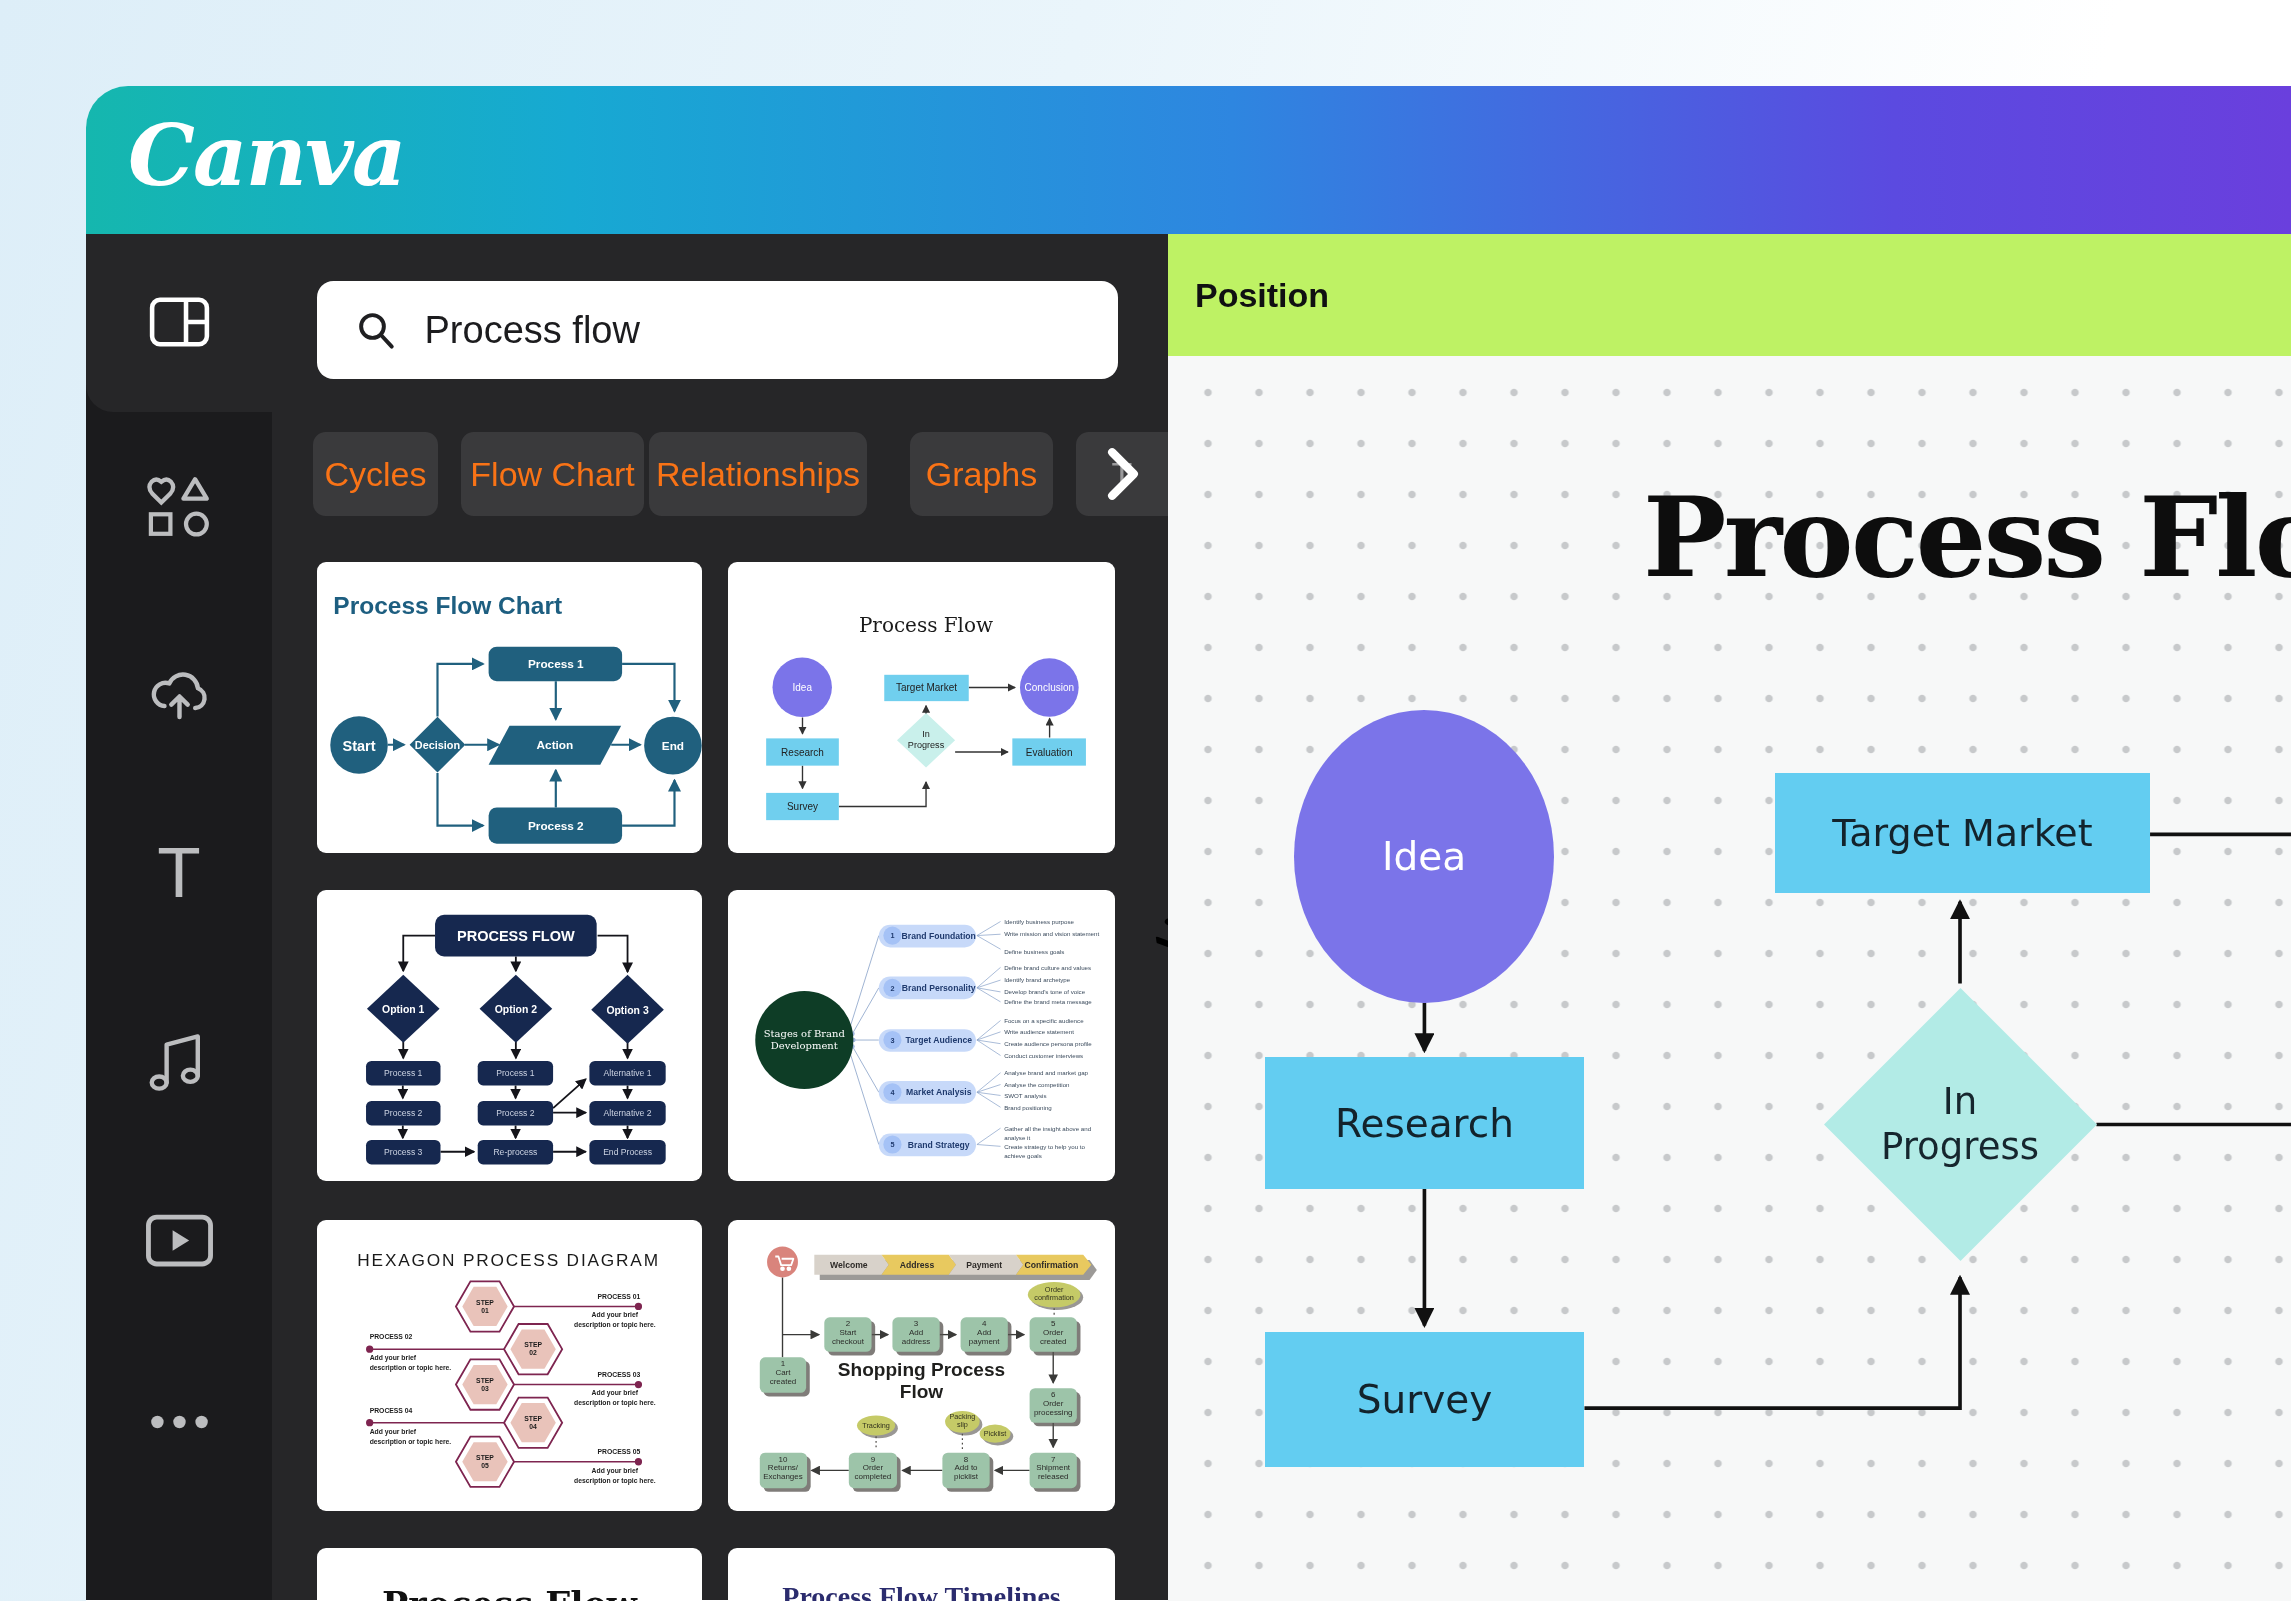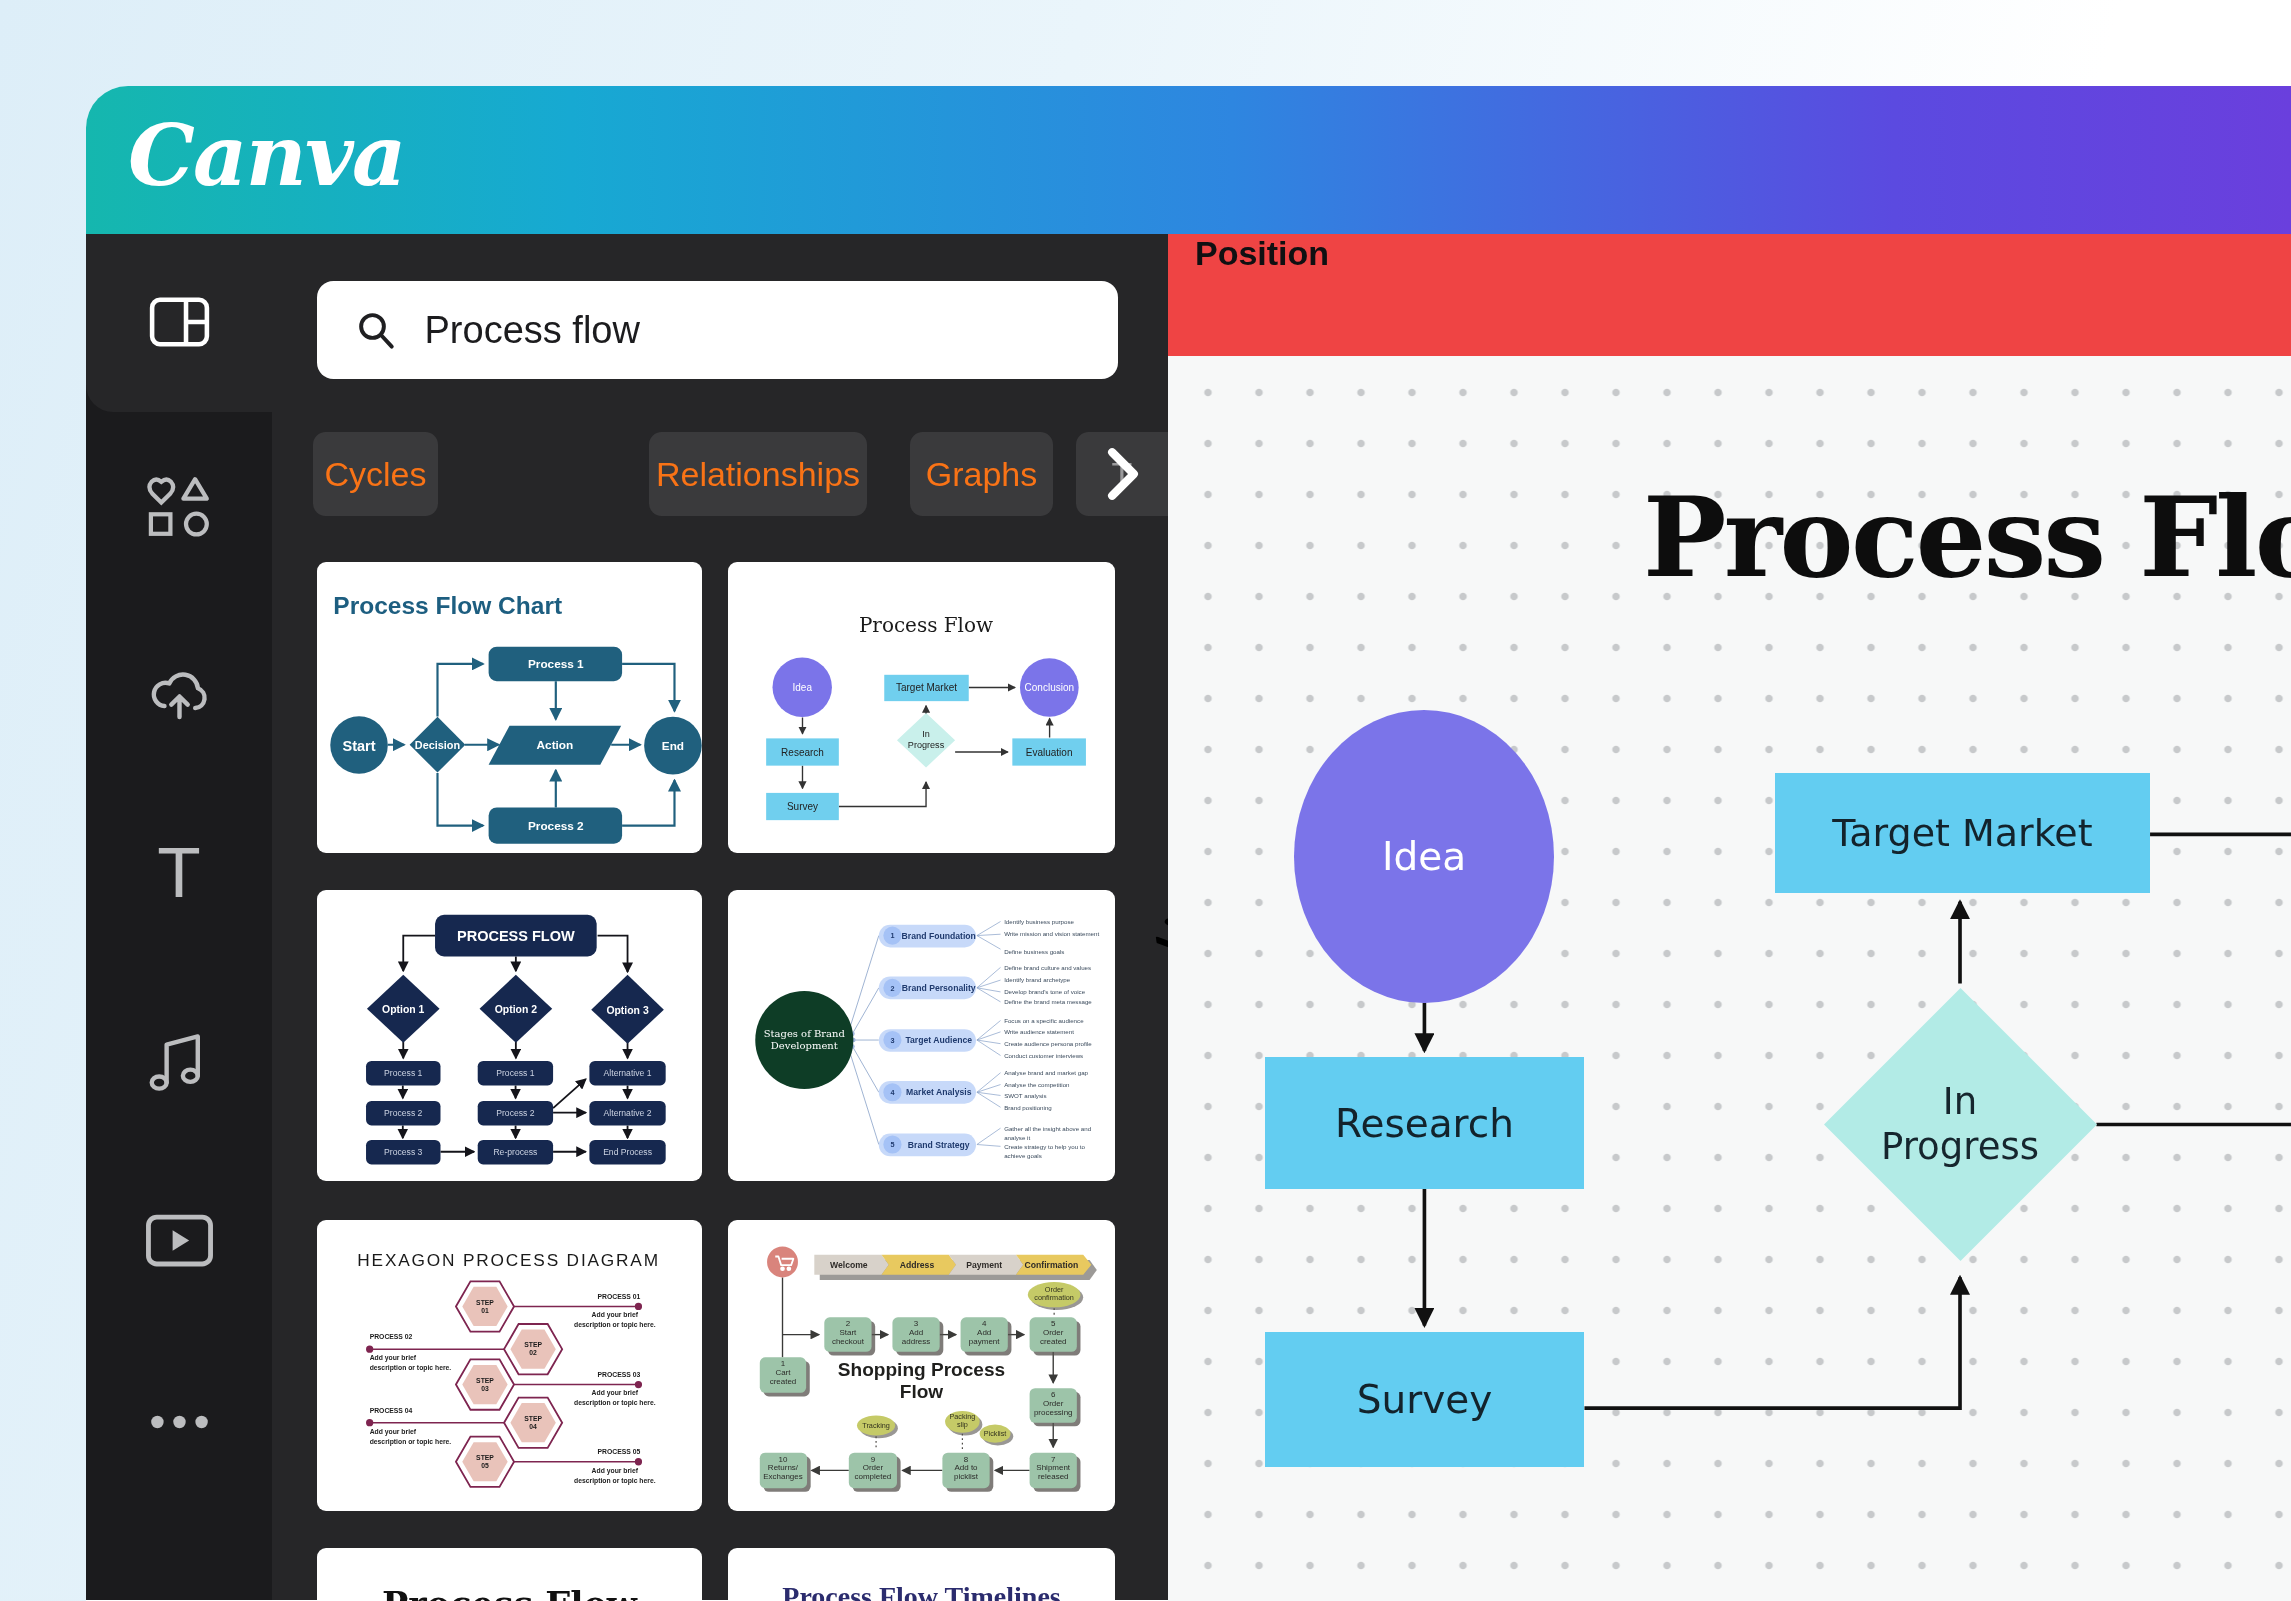--- a/index.html
+++ b/index.html
@@ -16,21 +16,21 @@
   .railbtn{position:absolute;left:0;width:186px;height:100px;display:flex;align-items:center;justify-content:center;cursor:pointer;}
   
   #panel{position:absolute;left:186px;top:148px;width:896px;height:1366px;background:#262628;}
   #searchbar{position:absolute;left:45px;top:47px;width:801px;height:98px;background:#fff;border-radius:16.4px;display:flex;align-items:center;}
   #searchbar svg{margin-left:38px;flex:0 0 auto;}
   #searchinput{border:0;outline:0;background:transparent;font-family:"Liberation Sans",sans-serif;font-size:38px;color:#1c1c1e;margin-left:25.5px;width:636px;}
   .chip{position:absolute;top:198px;height:84px;background:#3a3a3c;border-radius:12.7px;color:#f97316;font-size:34px;display:flex;align-items:center;justify-content:center;cursor:pointer;}
   .card{position:absolute;width:385px;height:291px;background:#fff;border-radius:9px;overflow:hidden;cursor:pointer;}
   .card svg{display:block;}
   
-  #tbar{position:absolute;left:1082px;top:148px;width:1123px;height:122px;background:#ef4444;border-bottom:1.8px solid #e9eaec;display:flex;}
+  #tbar{position:absolute;left:1082px;top:148px;width:1123px;height:122px;background:#bef264;border-bottom:1.8px solid #e9eaec;display:flex;align-items:center;}
   #poslabel{margin-left:27px;font-size:34px;font-weight:700;color:#101012;cursor:pointer;}
   #canvas{position:absolute;left:1082px;top:270px;width:1123px;height:1245px;background:#f7f8f8;background-image:radial-gradient(#c7c9cb 3.2px,transparent 4.2px);background-size:51px 51px;background-position:14.5px 11px;}
   #ctitle{position:absolute;left:475px;top:116px;font-family:"DejaVu Serif",serif;font-weight:600;font-size:111px;letter-spacing:-2.7px;color:#0d0d0d;white-space:nowrap;cursor:pointer;}
   .cnode{position:absolute;display:flex;align-items:center;justify-content:center;color:#13232c;font-family:"DejaVu Sans",sans-serif;font-size:39px;cursor:pointer;}
   #n-idea{left:126px;top:354px;width:260px;height:293px;background:#7b74e9;border-radius:50%;color:#fff;}
   #n-target{left:607px;top:417px;width:375px;height:120px;background:#63cdf1;font-size:38px;}
   #n-research{left:97px;top:701px;width:319px;height:132px;background:#63cdf1;}
   #n-survey{left:97px;top:976px;width:319px;height:135px;background:#63cdf1;}
   #n-diamond{left:696px;top:672px;width:193px;height:193px;background:#b2ebe6;transform:rotate(45deg);cursor:pointer;}
   #n-diamond-label{left:701px;top:698px;width:182px;height:141px;display:flex;align-items:center;justify-content:center;text-align:center;font-family:"DejaVu Sans",sans-serif;font-size:37px;color:#16262e;white-space:pre-line;line-height:1.2;cursor:pointer;}
@@ -129,20 +129,23 @@
       <div id="searchbar">
         <svg width="42" height="42" viewBox="0 0 48 48" fill="none" stroke="#1f1f21" stroke-width="4.5" stroke-linecap="round">
           <circle cx="20" cy="20" r="13"></circle>
             <path d="M30 30 L42 43"></path>
         </svg>
         <input id="searchinput" type="text" readonly="" value="Process flow" style="">
       </div>
 
       <div class="chip" style="left:41px;width:125px">
           <span>Cycles</span>
+        </div>
+      <div class="chip" style="left:189px;width:183px">
+          <span>Flow Chart</span>
         </div>
       <div class="chip" style="left:377px;width:218px">
           <span>Relationships</span>
         </div>
       <div class="chip" style="left:638px;width:143px">
           <span>Graphs</span>
         </div>
       <div class="chip" style="left:804px;width:92px;border-radius:12.7px 0 0 12.7px;color:#9a9a9c">
           <span>T</span>
         </div>

